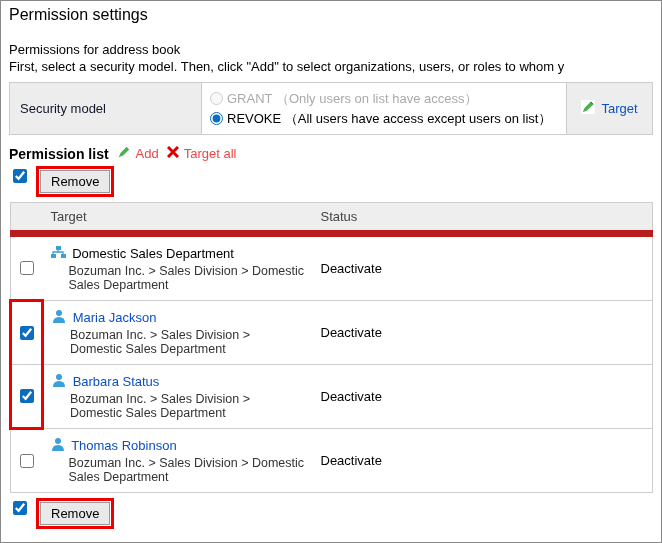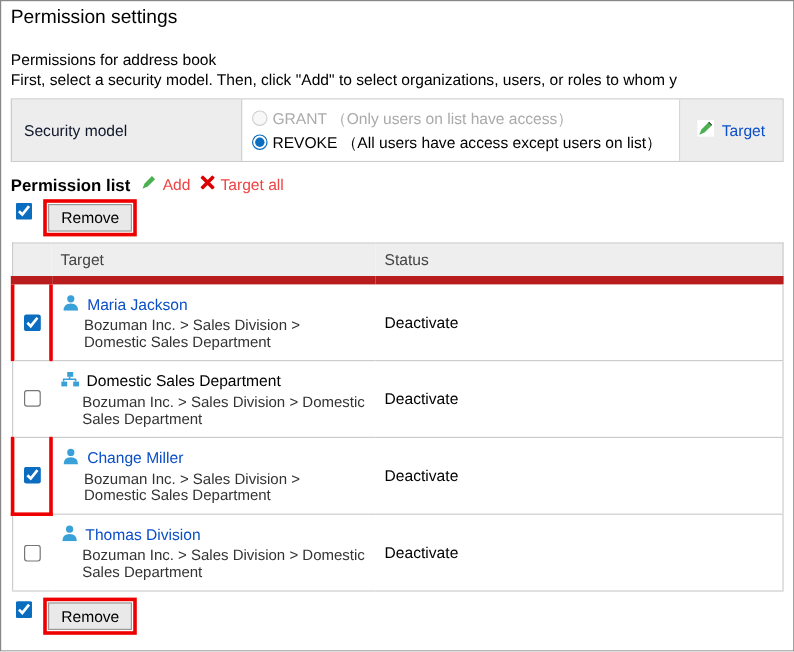--- a/index.html
+++ b/index.html
@@ -173,76 +173,76 @@
   <table class="perm">
     <thead>
       <tr>
         <th></th>
         <th>Target</th>
         <th>Status</th>
       </tr>
     </thead>
     <tbody>
       <tr>
-        <td class="col-hl top"><input type="checkbox" class="chk" checked="" style=""></td>
-        <td>
-          <span class="ico">
-            <svg width="14" height="14" viewBox="0 0 14 14">
-                <circle cx="7" cy="4" r="3" fill="#39a0d8"></circle>
-                <path d="M1 14 Q1 8 7 8 Q13 8 13 14 Z" fill="#39a0d8"></path>
-              </svg>
-          </span>
-          <a class="target-name">Maria Jackson</a>
-          <div class="target-path">Bozuman Inc. &gt; Sales Division &gt; Domestic Sales Department</div>
-        </td>
-        <td>Deactivate</td>
-      </tr>
-
-      <tr>
         <td><input type="checkbox" class="chk" style=""></td>
         <td>
           <span class="ico">
             <svg width="15" height="13" viewBox="0 0 15 13">
                 <rect x="5" y="0" width="5" height="4" fill="#39a0d8"></rect>
                 <rect x="0" y="8" width="5" height="4" fill="#39a0d8"></rect>
                 <rect x="10" y="8" width="5" height="4" fill="#39a0d8"></rect>
                 <path d="M7 4 L7 6 M2 8 L2 6 L12 6 L12 8" stroke="#39a0d8" stroke-width="1.3" fill="none"></path>
               </svg>
           </span>
           <span class="target-name black">Domestic Sales Department</span>
           <div class="target-path">Bozuman Inc. &gt; Sales Division &gt; Domestic Sales Department</div>
         </td>
         <td>Deactivate</td>
       </tr>
 
       <tr>
-        <td class="col-hl bot"><input type="checkbox" class="chk" checked="" style=""></td>
+        <td class="col-hl top"><input type="checkbox" class="chk" checked="" style=""></td>
         <td>
           <span class="ico">
             <svg width="14" height="14" viewBox="0 0 14 14">
                 <circle cx="7" cy="4" r="3" fill="#39a0d8"></circle>
                 <path d="M1 14 Q1 8 7 8 Q13 8 13 14 Z" fill="#39a0d8"></path>
               </svg>
           </span>
-          <a class="target-name">Change Miller</a>
-          <div class="target-path">Bozuman Inc. &gt; Sales Division &gt; Domestic Sales Department</div>
-        </td>
-        <td>Deactivate</td>
-      </tr>
-
-      <tr>
-        <td><input type="checkbox" class="chk" style=""></td>
+          <a class="target-name">Maria Jackson</a>
+          <div class="target-path">Bozuman Inc. &gt; Sales Division &gt; Domestic Sales Department</div>
+        </td>
+        <td>Deactivate</td>
+      </tr>
+
+      <tr>
+        <td class="col-hl bot"><input type="checkbox" class="chk" checked="" style=""></td>
         <td>
           <span class="ico">
             <svg width="14" height="14" viewBox="0 0 14 14">
                 <circle cx="7" cy="4" r="3" fill="#39a0d8"></circle>
                 <path d="M1 14 Q1 8 7 8 Q13 8 13 14 Z" fill="#39a0d8"></path>
               </svg>
           </span>
-          <a class="target-name">Thomas Division</a>
+          <a class="target-name">Barbara Status</a>
+          <div class="target-path">Bozuman Inc. &gt; Sales Division &gt; Domestic Sales Department</div>
+        </td>
+        <td>Deactivate</td>
+      </tr>
+
+      <tr>
+        <td><input type="checkbox" class="chk" style=""></td>
+        <td>
+          <span class="ico">
+            <svg width="14" height="14" viewBox="0 0 14 14">
+                <circle cx="7" cy="4" r="3" fill="#39a0d8"></circle>
+                <path d="M1 14 Q1 8 7 8 Q13 8 13 14 Z" fill="#39a0d8"></path>
+              </svg>
+          </span>
+          <a class="target-name">Thomas Robinson</a>
           <div class="target-path">Bozuman Inc. &gt; Sales Division &gt; Domestic Sales Department</div>
         </td>
         <td>Deactivate</td>
       </tr>
     </tbody>
   </table>
 
   <div class="remove-bar" style="margin-top:5px">
     <input type="checkbox" class="chk" checked="" style="">
     <span class="hl-red">

